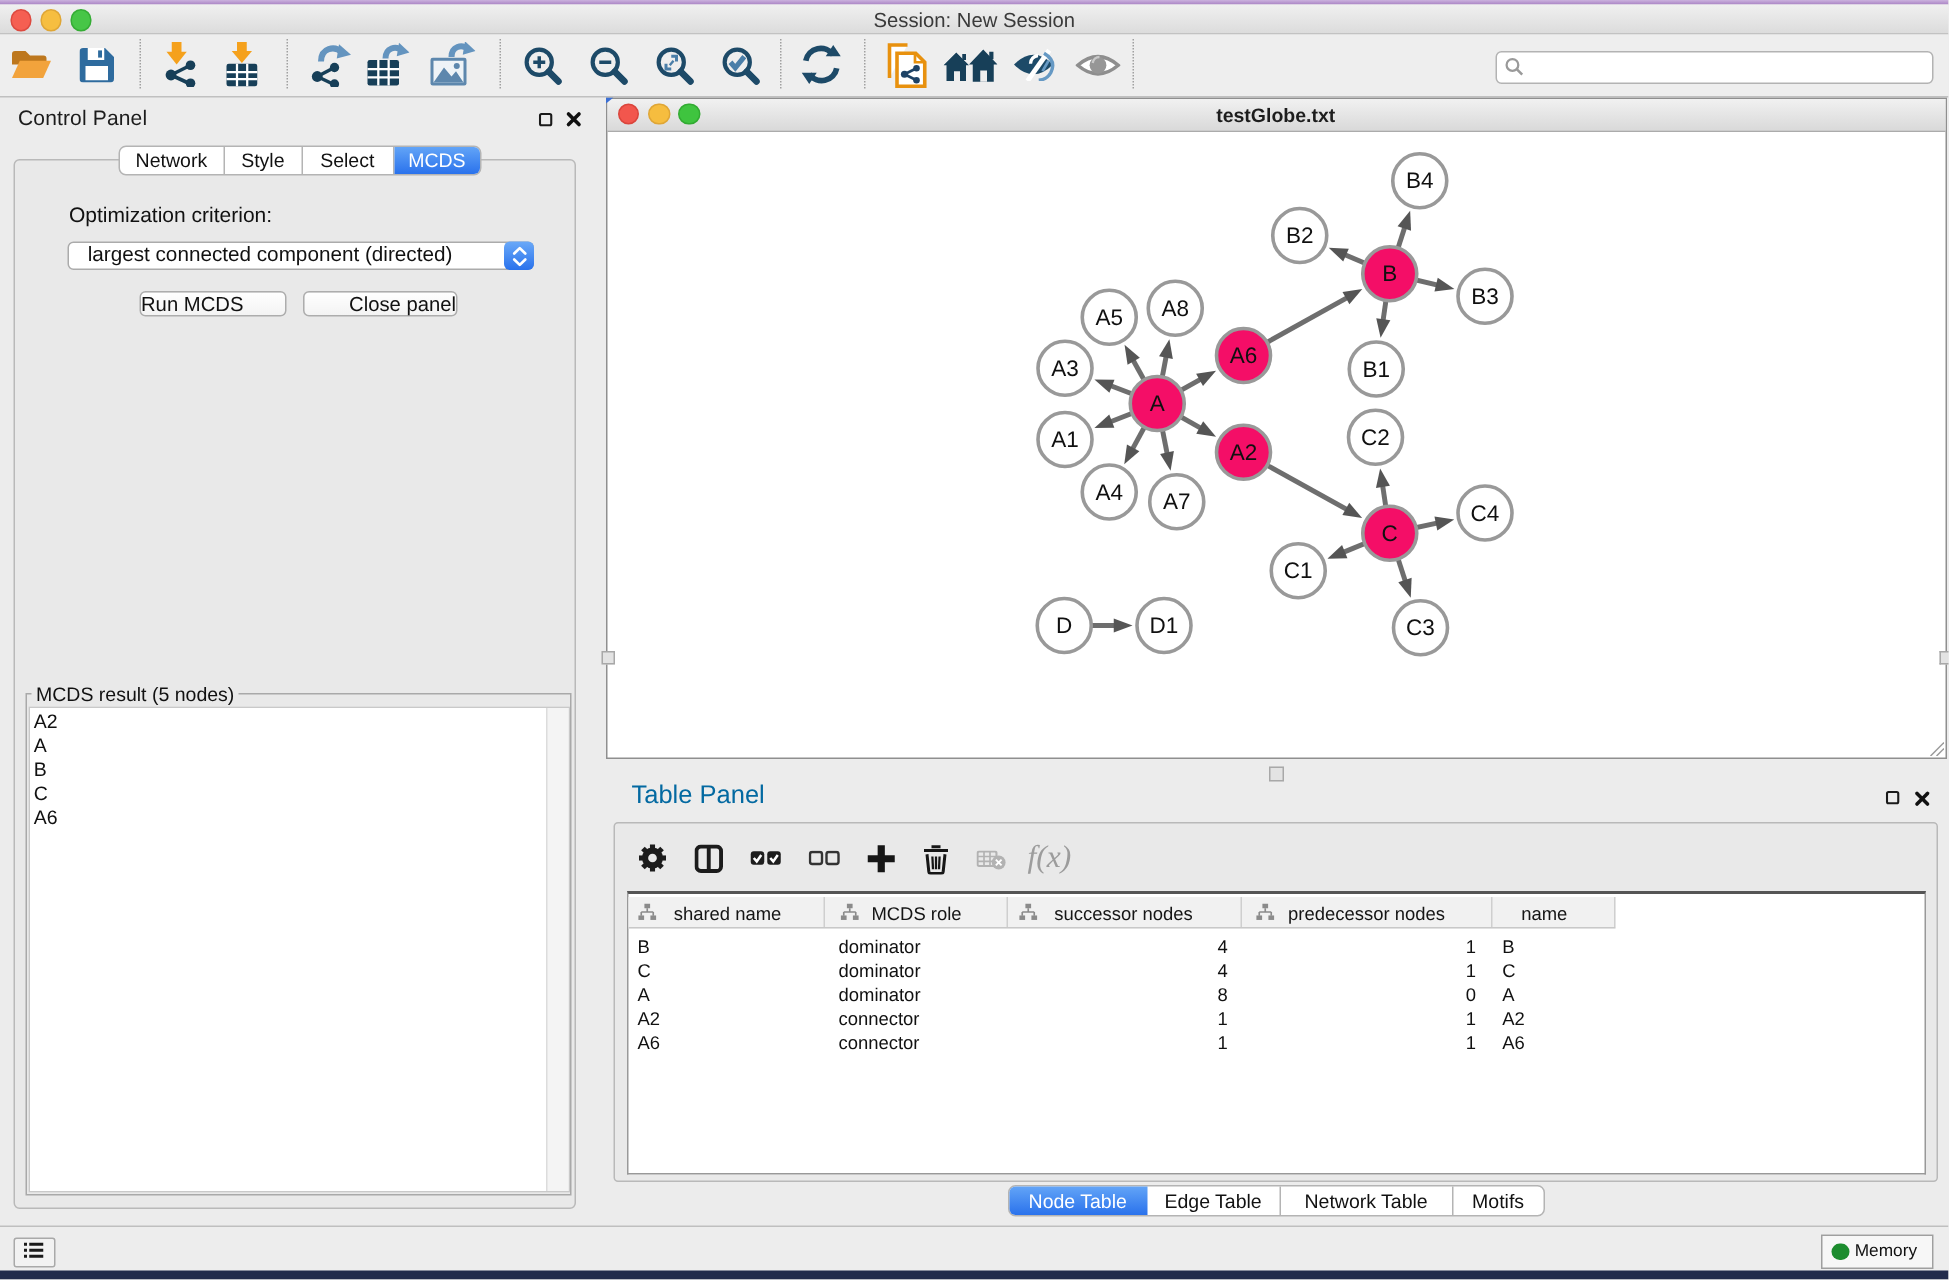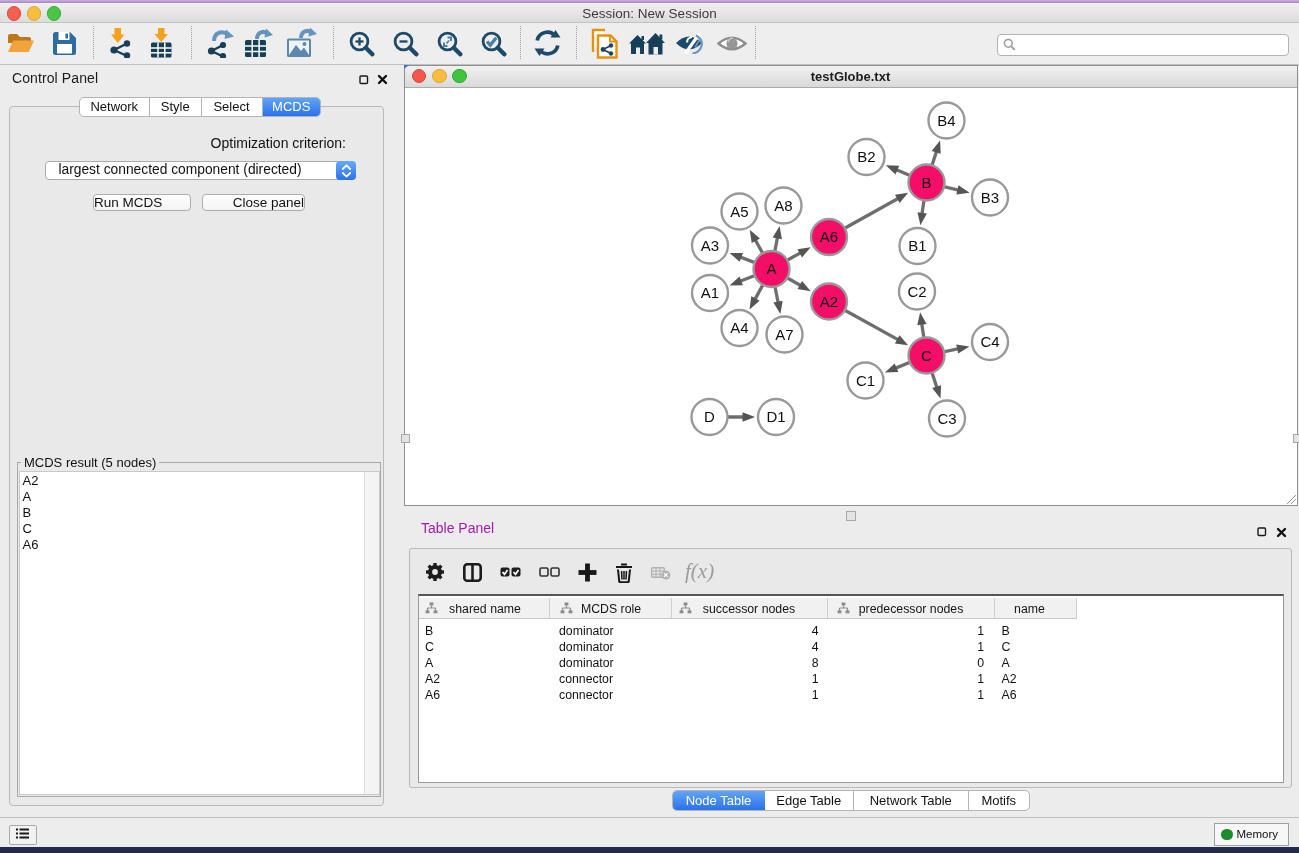--- a/index.html
+++ b/index.html
@@ -198,21 +198,21 @@
     </svg>
 
 <div class="abs" style="left:9px;top:42px;width:372.5px;height:697.5px;background:#e9e9e9;border:1px solid #b9b9b9;border-radius:4px"></div>
 
 <div class="abs" style="left:78.5px;top:33px;width:240.5px;height:17.5px;background:#fff;border:1px solid #b4b4b4;border-radius:5px;display:flex">
   <div class="seg" style="position:relative;width:69.5px;border-right:1px solid #b4b4b4">Network</div>
   <div class="seg" style="position:relative;width:50.5px;border-right:1px solid #b4b4b4">Style</div>
   <div class="seg" style="position:relative;width:60px;border-right:1px solid #b4b4b4">Select</div>
   <div class="seg" style="position:relative;flex:1;background:linear-gradient(#62a4f7,#2a72ec);color:#fff;border-radius:0 4px 4px 0">MCDS</div>
 </div>
-<div class="abs" style="left:46px;top:70.5px;width:300px;text-align:right;font-size:14px;color:#111">Optimization criterion:</div>
+<div class="abs" style="left:46px;top:70.5px;width:300px;text-align:left;font-size:14px;color:#111">Optimization criterion:</div>
 
 <div class="abs" style="left:44.5px;top:96.5px;width:309px;height:17.5px;background:#fff;border:1px solid #ababab;border-radius:4px"></div>
 <div class="abs" style="left:40px;top:96.5px;width:280px;height:17.5px;line-height:18px;text-align:center;font-size:13.8px;color:#111">largest connected component (directed)</div>
 <div class="abs" style="left:336px;top:96.5px;width:19.5px;height:19.5px;background:linear-gradient(#6aa9f8,#2a72ec);border-radius:4px"></div>
 <svg class="abs" style="left:340.5px;top:99.5px" width="11" height="14" viewBox="0 0 11 14">
       <g stroke="#fff" stroke-width="1.8" fill="none" stroke-linecap="round" stroke-linejoin="round">
         <path d="M1.8 5 L5.5 1.4 L9.2 5"></path>
         <path d="M1.8 9 L5.5 12.6 L9.2 9"></path>
       </g>
     </svg>
@@ -325,21 +325,21 @@
 <text x="709.5" y="422.0" font-size="15" fill="#101010" text-anchor="middle">D</text>
 <text x="776.0" y="422.0" font-size="15" fill="#101010" text-anchor="middle">D1</text>
 <text x="926.5" y="187.5" font-size="15" fill="#101010" text-anchor="middle">B</text>
 <text x="829.0" y="242.0" font-size="15" fill="#101010" text-anchor="middle">A6</text>
 <text x="771.5" y="274.0" font-size="15" fill="#101010" text-anchor="middle">A</text>
 <text x="829.0" y="306.5" font-size="15" fill="#101010" text-anchor="middle">A2</text>
 <text x="926.5" y="360.5" font-size="15" fill="#101010" text-anchor="middle">C</text>
 </svg>
 
 <div class="abs" id="tpanel" style="left:403px;top:518px;width:896px;height:296px">
-<div class="abs" style="left:18px;top:2px;font-size:14px;color:#a21caf">Table Panel</div>
+<div class="abs" style="left:18px;top:2px;font-size:17px;color:#0369a1">Table Panel</div>
 <svg class="abs" style="left:854px;top:9px" width="10" height="10" viewBox="0 0 10 10">
       <rect x="1" y="1" width="7.5" height="7.5" rx="1" fill="none" stroke="#1a1a1a" stroke-width="1.4"></rect>
     </svg>
 <svg class="abs" style="left:873px;top:8.5px" width="11" height="11" viewBox="0 0 11 11">
       <g stroke="#111" stroke-width="2.4" stroke-linecap="round">
         <line x1="2" y1="2" x2="9" y2="9"></line>
         <line x1="9" y1="2" x2="2" y2="9"></line>
       </g>
     </svg>
 

